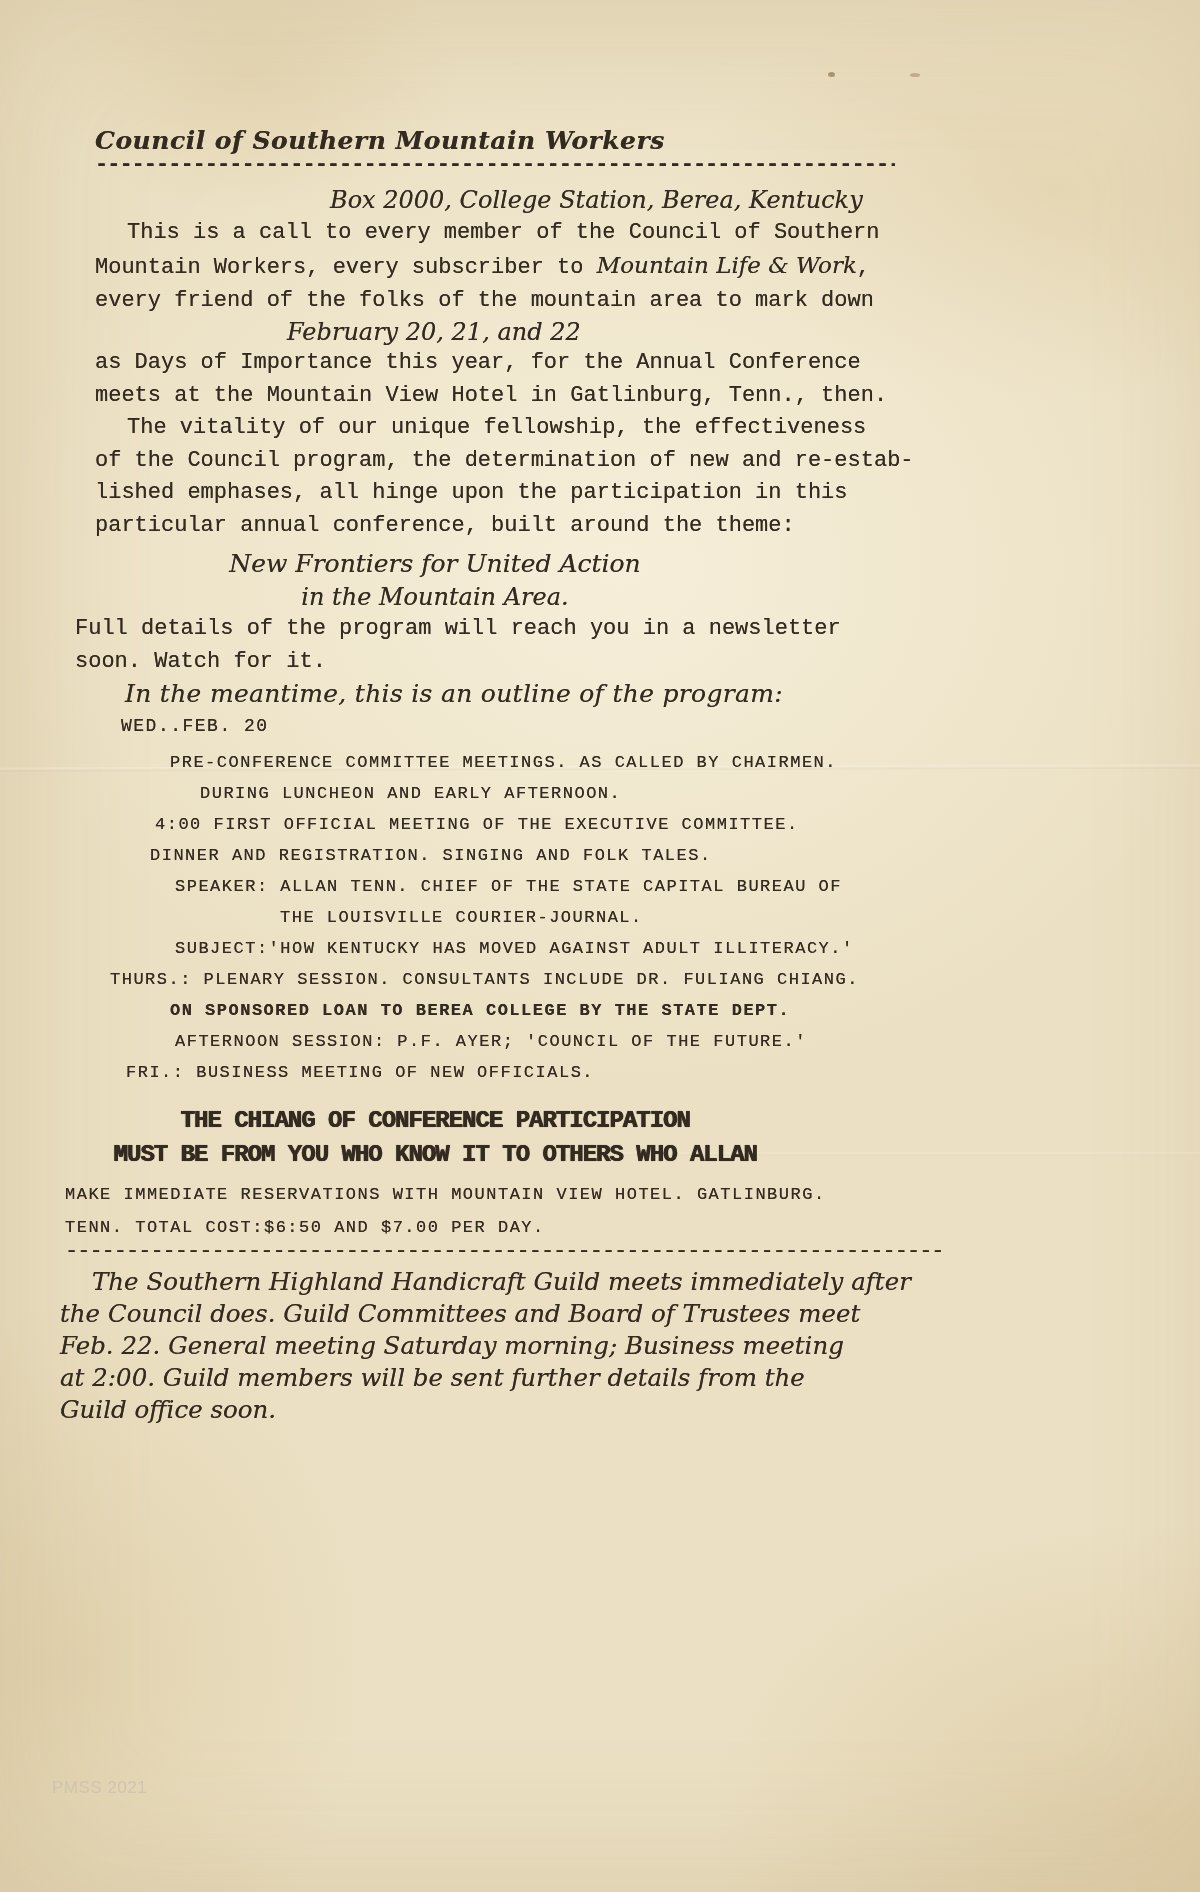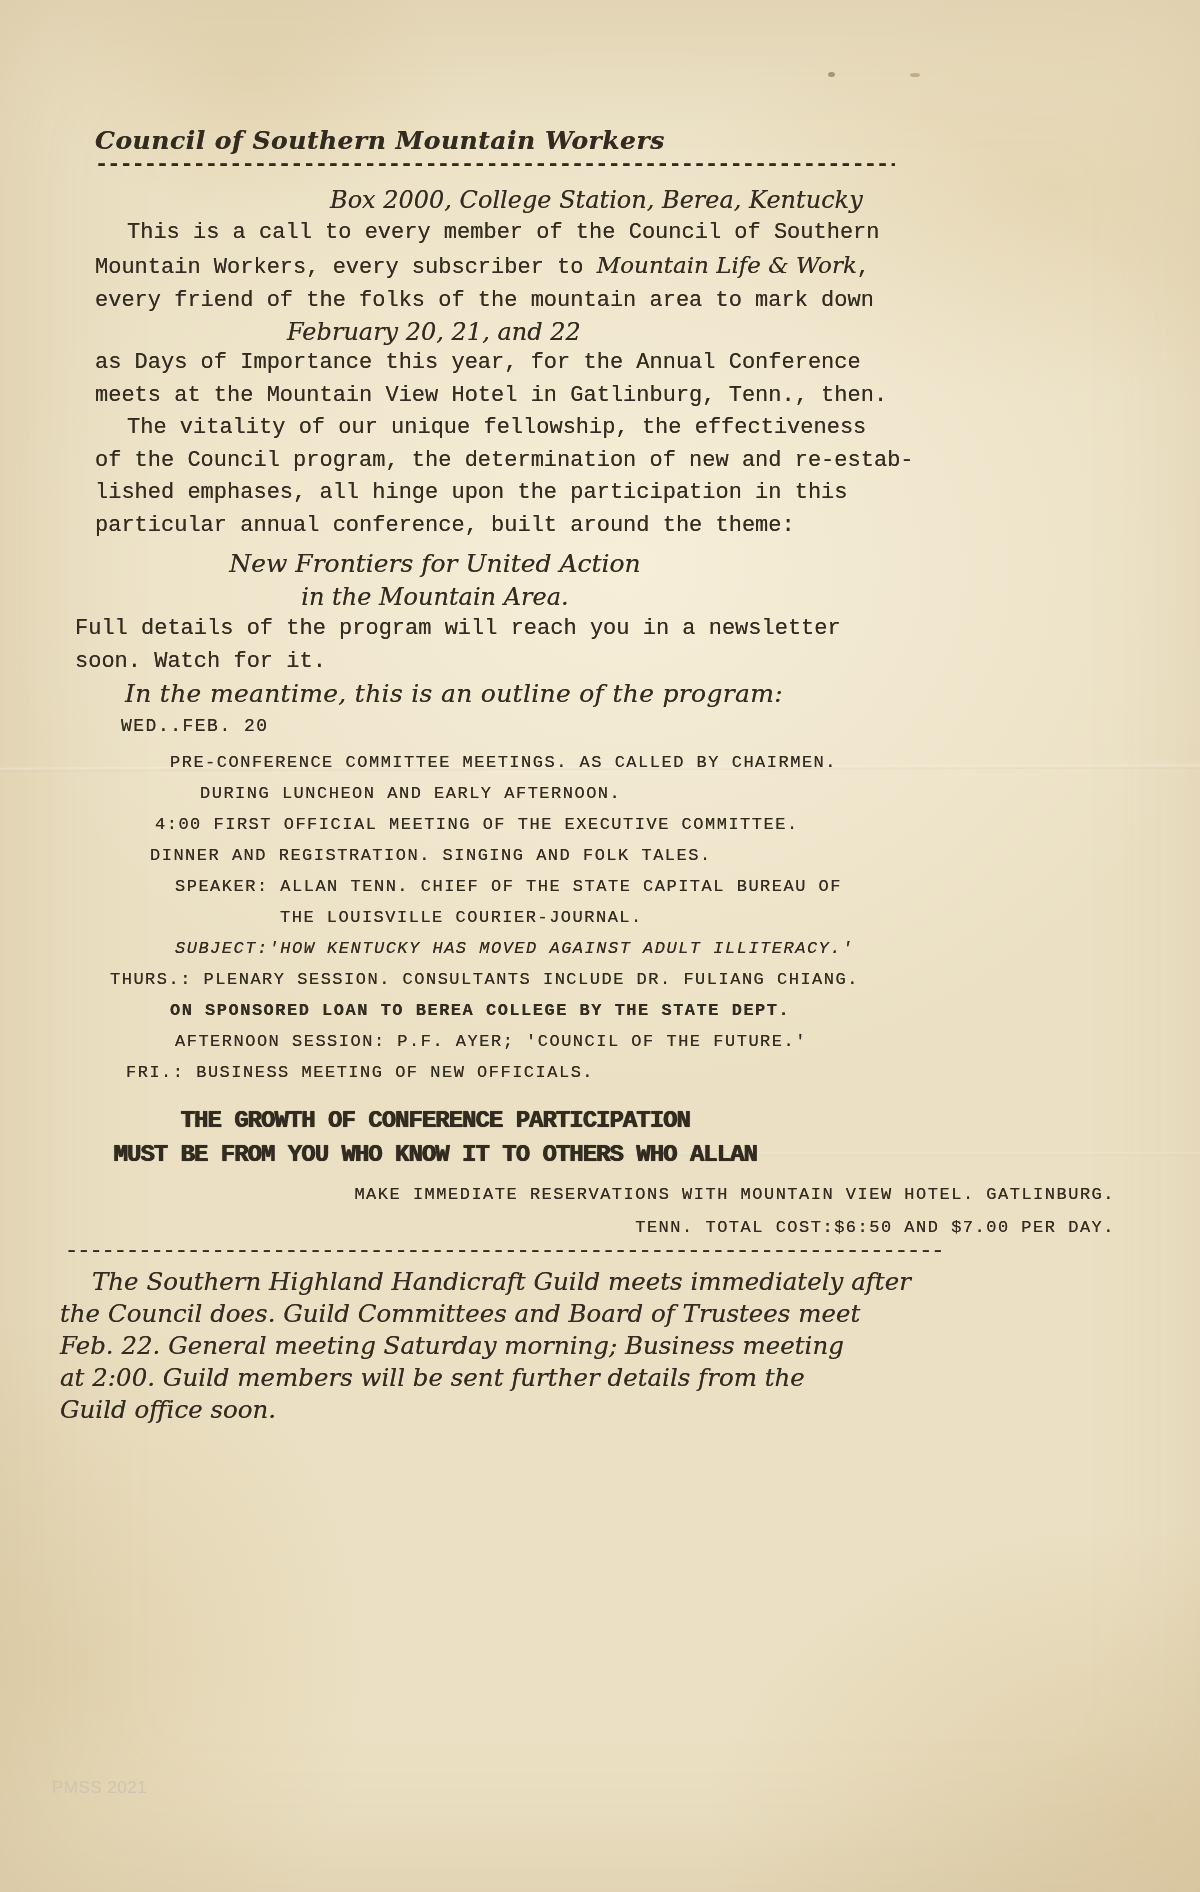--- a/index.html
+++ b/index.html
@@ -66,39 +66,38 @@
     font-size:17px; letter-spacing:1.5px; line-height:31px; white-space:nowrap;
     text-shadow:0 0 0.5px rgba(51,42,32,0.8);
   }
   .day{ margin-left:26px; line-height:30px; font-size:18px; }
   .i0{ margin-left:75px; margin-top:6px; }
   .i1{ margin-left:105px; }
   .i2{ margin-left:60px; }
   .i3{ margin-left:55px; }
   .i4{ margin-left:80px; }
   .i5{ margin-left:185px; }
-  .i6{ margin-left:80px;font-style:italic; }
+  .i6{ margin-left:80px; }
   .i7{ margin-left:15px; }
   .i8{ margin-left:75px;font-weight:bold; }
   .i9{ margin-left:80px; }
   .i10{ margin-left:31px; }
 
   .growth{
     width:680px; text-align:center;
     font-size:24px; font-weight:bold; letter-spacing:-1px; line-height:34px;
     white-space:nowrap;
     text-shadow:0.8px 0 0 currentColor, 0 0 0.8px rgba(51,42,32,0.9);
   }
   .growth.first{ margin-top:16px; }
 
   .resv{
     font-size:17px; letter-spacing:1.5px; line-height:33px; white-space:nowrap;
     margin-left:-30px;
     text-shadow:0 0 0.5px rgba(51,42,32,0.8);
-    text-align:right;
   }
   .resv.first{ margin-top:6px; }
 
   .guild{
     margin-left:-35px; font-size:24.5px; line-height:32px;
   }
   .guild.first{ margin-top:2px; text-indent:32px; }
 
   
   .speck{ position:absolute; border-radius:50%; }
@@ -161,21 +160,21 @@
     <div class="sched i2">4:00  FIRST OFFICIAL MEETING OF THE EXECUTIVE COMMITTEE.</div>
     <div class="sched i3">DINNER AND REGISTRATION. SINGING AND FOLK TALES.</div>
     <div class="sched i4">SPEAKER: ALLAN TENN. CHIEF OF THE STATE CAPITAL BUREAU OF</div>
     <div class="sched i5">THE LOUISVILLE COURIER-JOURNAL.</div>
     <div class="sched i6">SUBJECT:'HOW KENTUCKY HAS MOVED AGAINST ADULT ILLITERACY.'</div>
     <div class="sched i7">THURS.: PLENARY SESSION. CONSULTANTS INCLUDE DR. FULIANG CHIANG.</div>
     <div class="sched i8">ON SPONSORED LOAN TO BEREA COLLEGE BY THE STATE DEPT.</div>
     <div class="sched i9">AFTERNOON SESSION: P.F. AYER; 'COUNCIL OF THE FUTURE.'</div>
     <div class="sched i10">FRI.: BUSINESS MEETING OF NEW OFFICIALS.</div>
 
-    <div class="growth first">THE GROWTH OF CONFERENCE PARTICIPATION</div>
+    <div class="growth first">THE CHIANG OF CONFERENCE PARTICIPATION</div>
     <div class="growth">MUST BE FROM YOU WHO KNOW IT TO OTHERS WHO ALLAN</div>
 
     <div class="resv first">MAKE IMMEDIATE RESERVATIONS WITH MOUNTAIN VIEW HOTEL. GATLINBURG.</div>
     <div class="resv">TENN. TOTAL COST:$6:50 AND  $7.00 PER DAY.</div>
     <div class="divider d2">------------------------------------------------------------------------------------------</div>
 
     <div class="it guild first">The Southern Highland Handicraft Guild meets immediately after</div>
     <div class="it guild">the Council does. Guild Committees and Board of Trustees meet</div>
     <div class="it guild">Feb. 22. General meeting Saturday morning; Business  meeting</div>
     <div class="it guild">at 2:00. Guild members will be sent further details from the</div>

